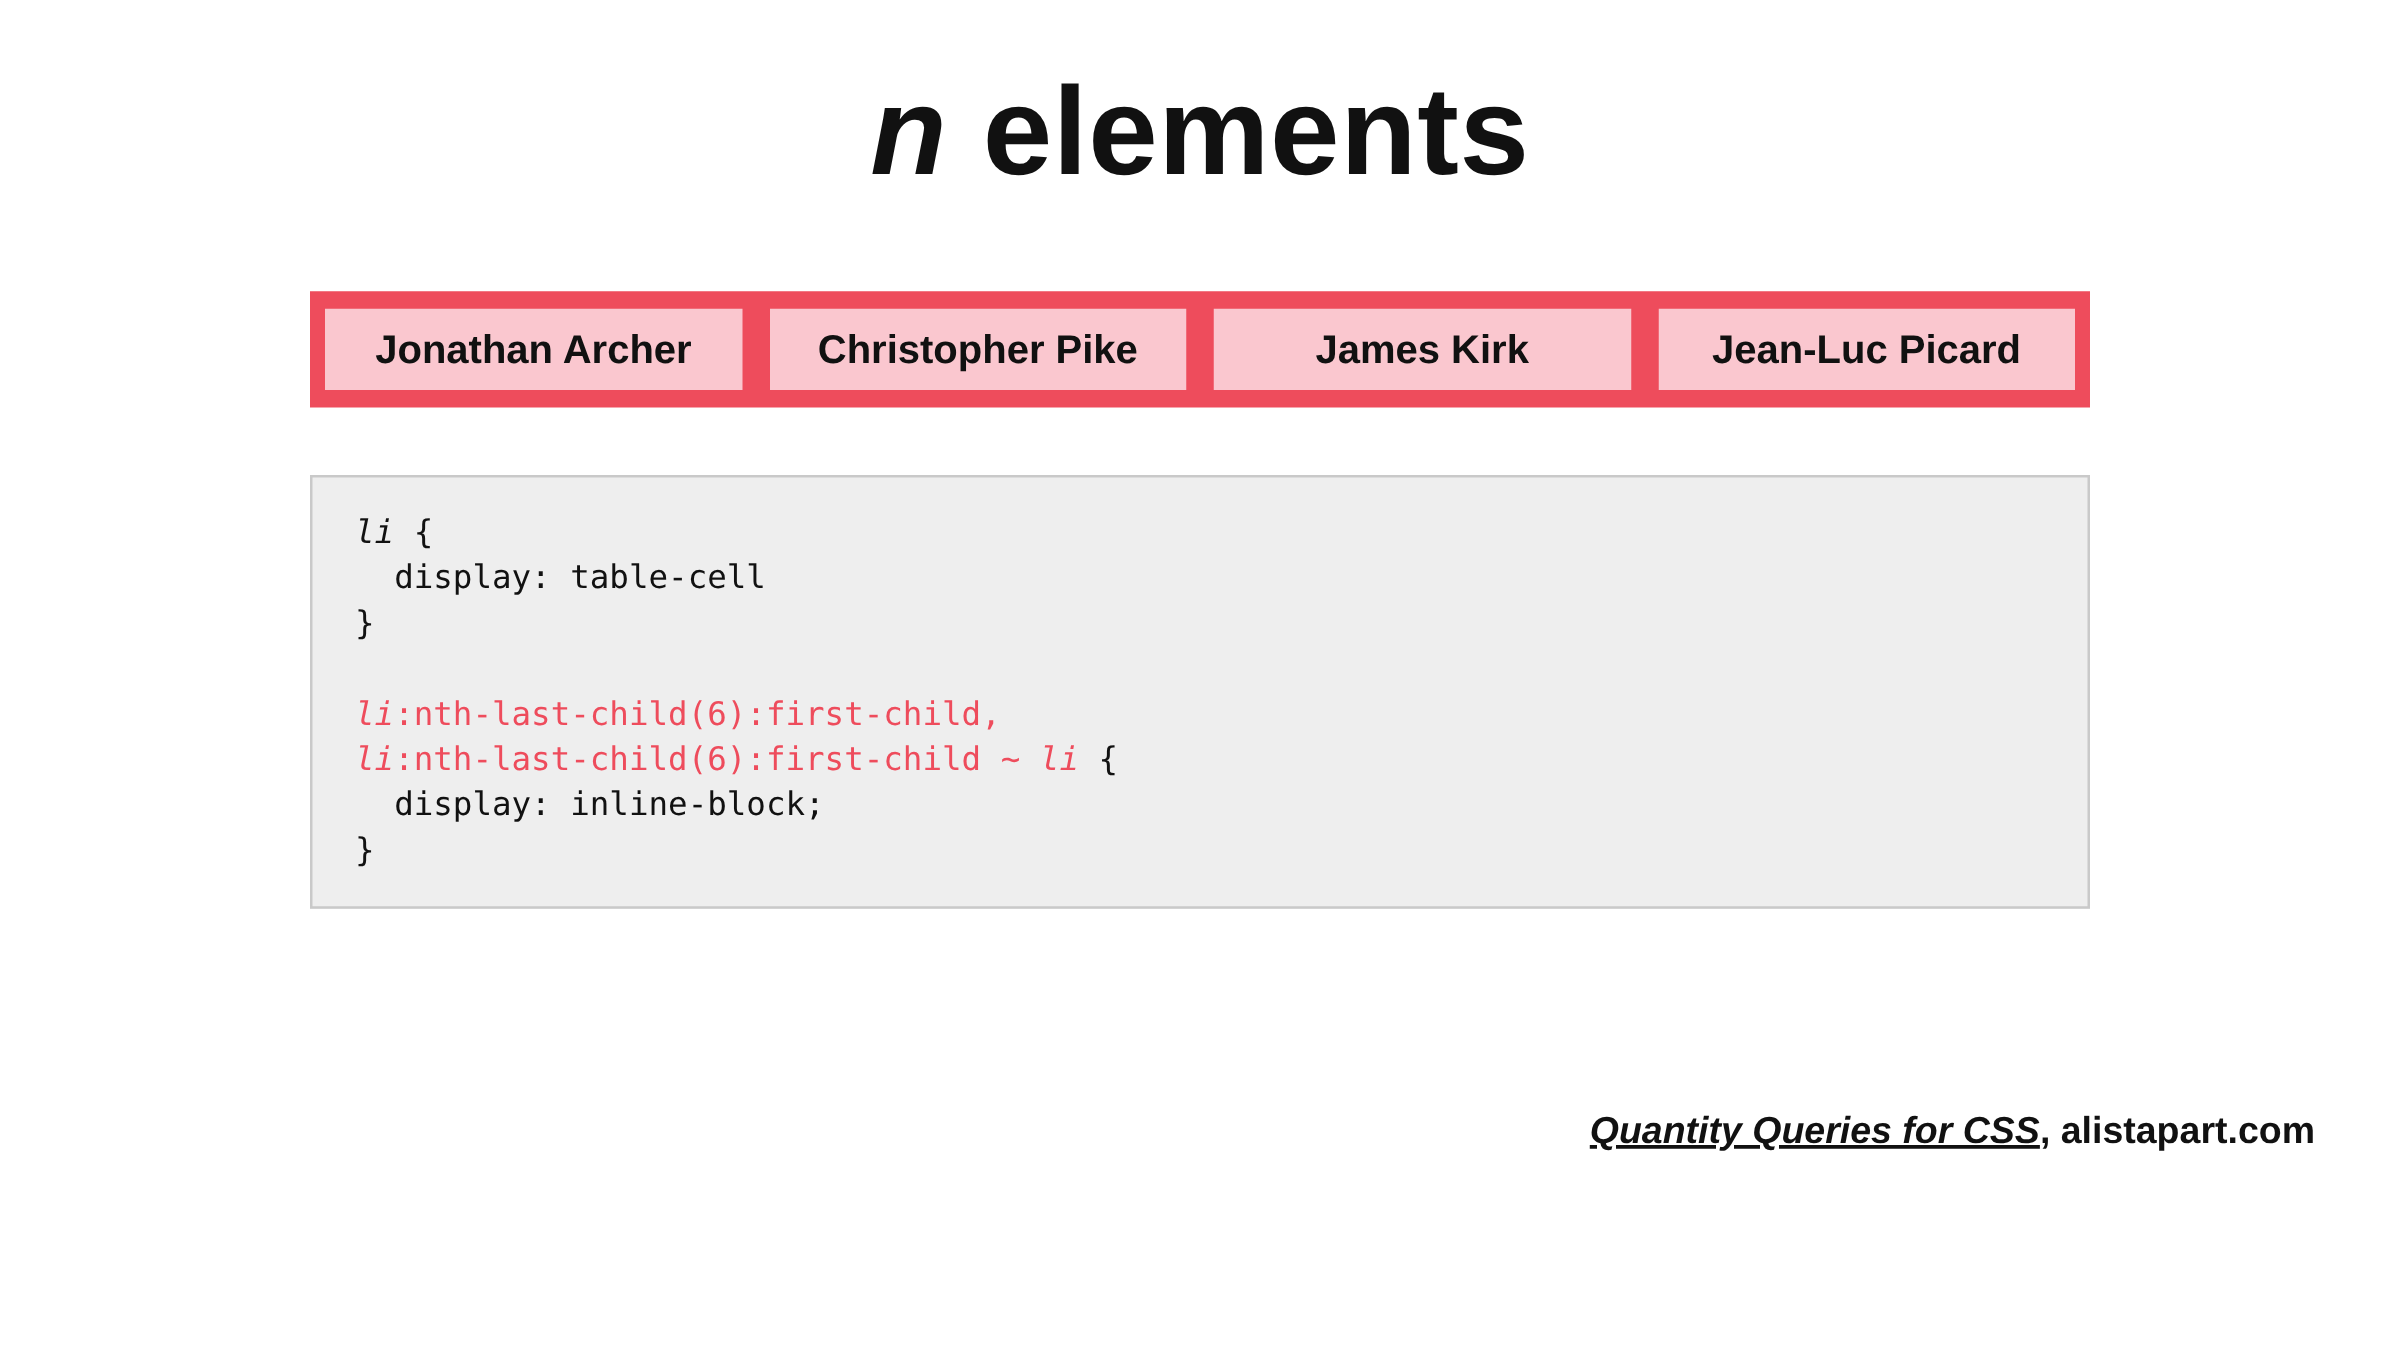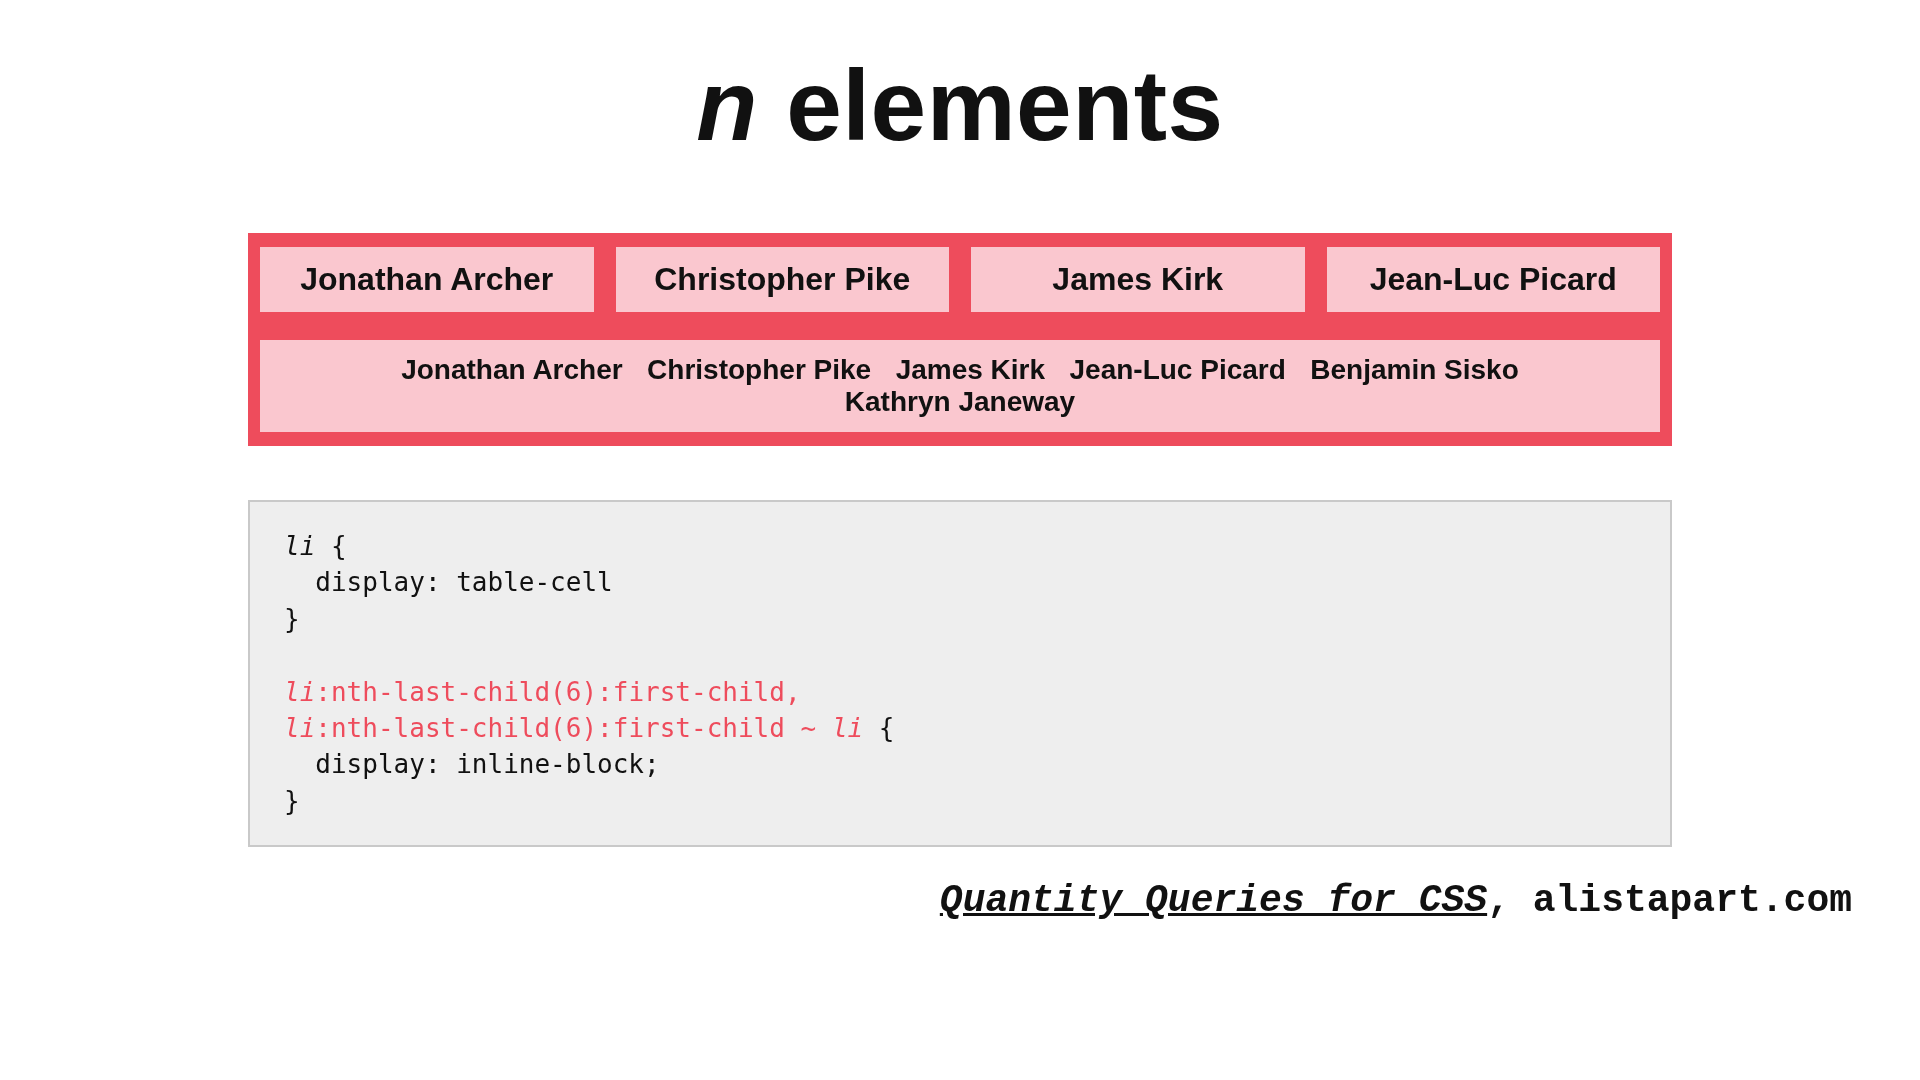--- a/index.html
+++ b/index.html
@@ -78,23 +78,22 @@
   }
   .code .sel{font-style:italic;}
   .code .red{color:var(--red);}
   .code .red .sel{color:var(--red);}
 
   
   .citation{
     position:absolute;
     right:68px;
     bottom:38px;
-    font-size:38px;
+    font-size:30px;
     font-weight:700;
-    font-family:Liberation Mono, monospace;
   }
   .citation .linktext{
     font-style:italic;
     text-decoration:underline;
   }
 </style>
 </head>
 <body>
 
 <div class="slide">
@@ -103,30 +102,20 @@
     <span class="n">n</span><span> elements</span>
   </h1>
 
   <div class="row row-1">
     <div class="cell">Jonathan Archer</div>
     <div class="cell">Christopher Pike</div>
     <div class="cell">James Kirk</div>
     <div class="cell">Jean-Luc Picard</div>
   </div>
 
-  <div class="row">
-    <div class="row-2-inner">
-      <span class="inline-item">Jonathan Archer</span>
-      <span class="inline-item">Christopher Pike</span>
-      <span class="inline-item">James Kirk</span>
-      <span class="inline-item">Jean-Luc Picard</span>
-      <span class="inline-item">Benjamin Sisko</span>
-      <span class="inline-item">Kathryn Janeway</span>
-    </div>
-  </div>
 
   <div class="code"><span class="sel">li</span><span> {</span>
 <span>  display: table-cell</span>
 <span>}</span>
 <span></span>
 <span class="red"><span class="sel">li</span><span>:nth-last-child(6):first-child,</span>
 <span class="sel">li</span><span>:nth-last-child(6):first-child ~ </span><span class="sel">li</span></span><span> {</span>
 <span>  display: inline-block;</span>
 <span>}</span></div>
 

